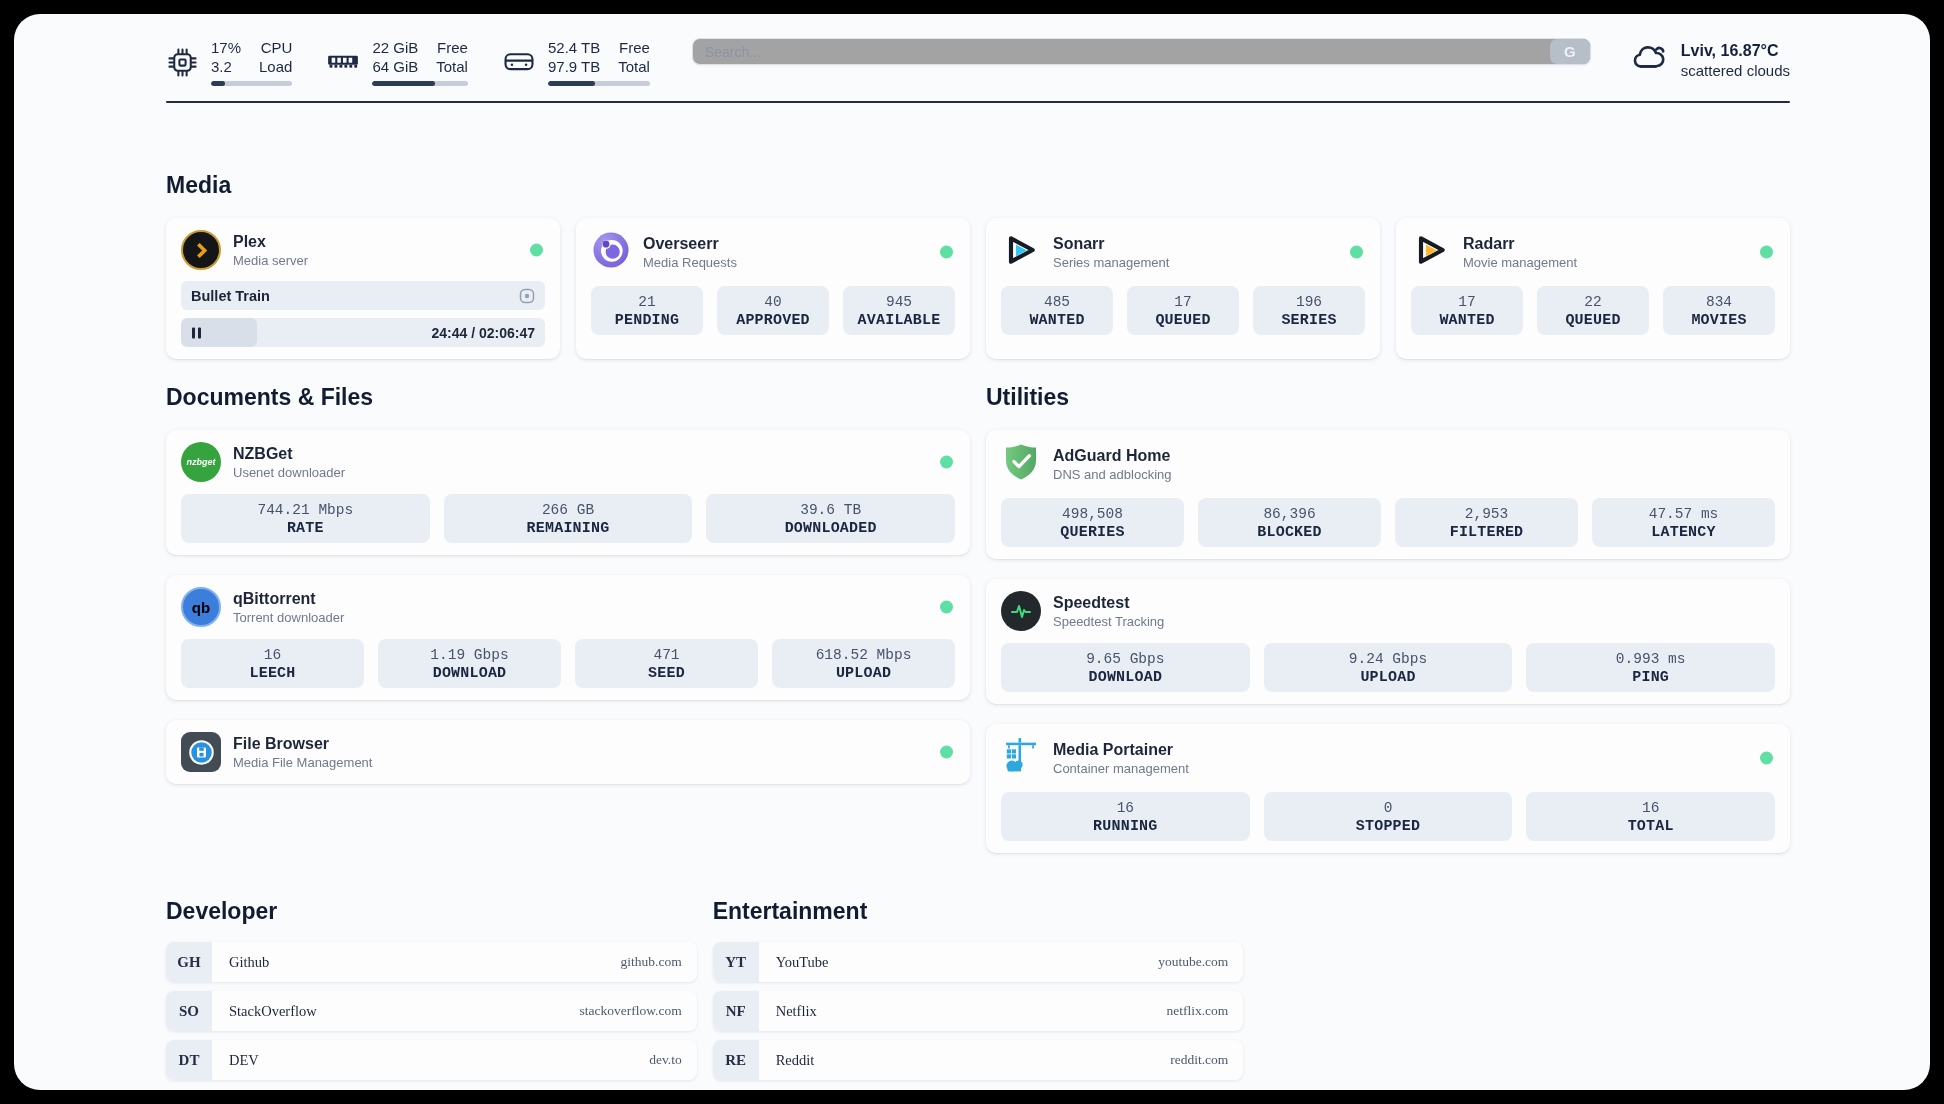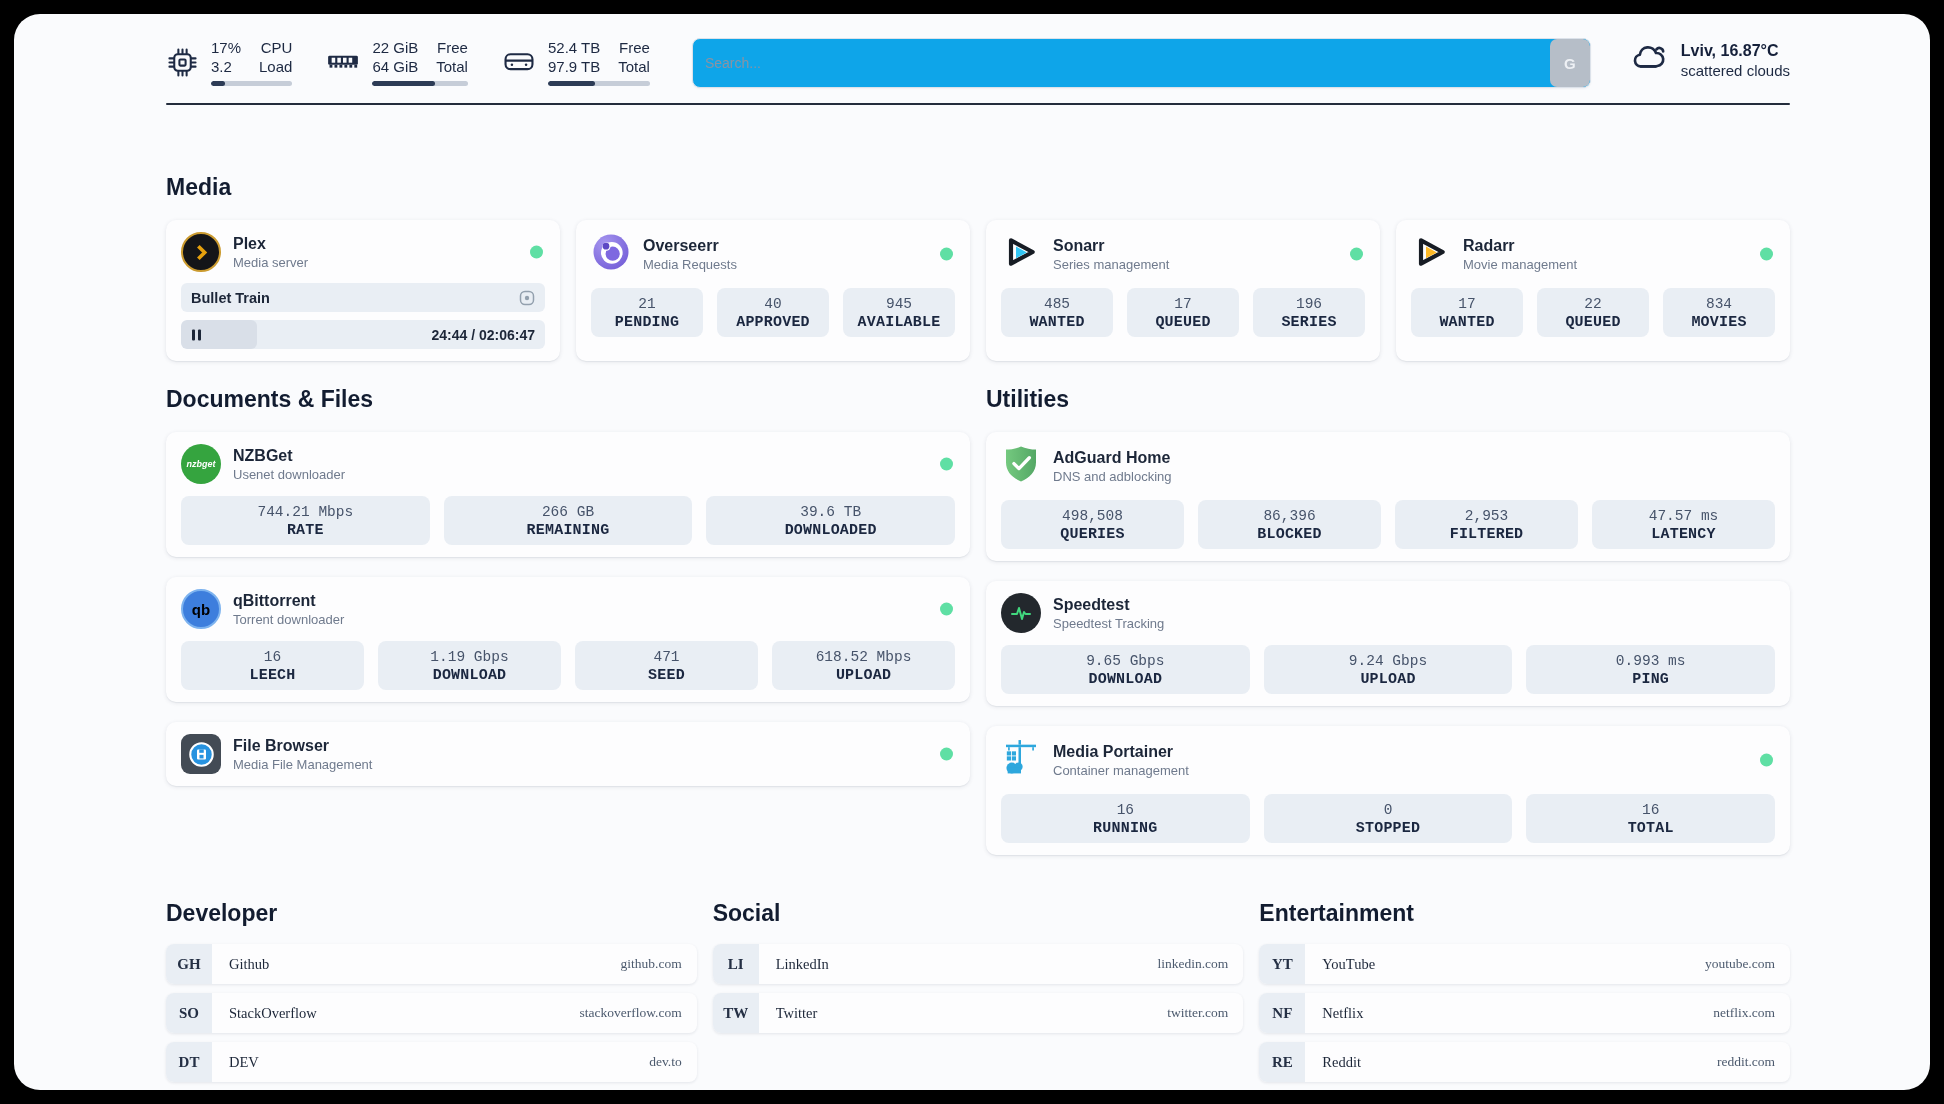--- a/index.html
+++ b/index.html
@@ -11,21 +11,21 @@
   .topbar { display:flex; align-items:flex-start; }
   .hw-stats { display:flex; gap:34px; align-items:center; }
   .hw-stat { display:flex; gap:12px; align-items:center; }
   .hw-icon { display:flex; align-items:center; }
   .hw-rows { display:flex; justify-content:space-between; gap:18px; }
   .hw-col div { font-size:15px; line-height:19px; color:#1d2942; font-weight:500; white-space:nowrap; }
   .hw-labels { text-align:right; }
   .hw-bar { margin-top:5px; height:5px; border-radius:3px; background:#c6cdd8; overflow:hidden; }
   .hw-fill { height:100%; border-radius:3px; background:#2d3c56; }
 
-  .searchbox { flex:1; margin:0 38px 0 42px; height:50px; display:flex; background:#0ea5e9;
+  .searchbox { flex:1; margin:0 38px 0 42px; height:27px; display:flex; background:#a3a3a3;
                border:1px solid #dce2ea; border-radius:8px; overflow:hidden;
                box-shadow:0 1px 2px rgba(25,39,68,.05); }
   .searchbox input { flex:1; border:none; outline:none; padding:0 12px; font-size:14px; color:#2a3650;
                      font-family:inherit; background:transparent; }
   .searchbox input::placeholder { color:#8a93a3; }
   .gbtn { width:40px; border:none; background:#b6bec8; color:#eef1f5; font-size:15px; font-weight:600;
           border-radius:7px; margin:0; cursor:pointer; font-family:inherit; }
 
   .weather { display:flex; gap:12px; align-items:center; cursor:pointer; }
   .weather-temp { font-size:16px; font-weight:600; color:#15203a; line-height:20px; }
@@ -535,35 +535,20 @@
             <span class="bk-url">stackoverflow.com</span>
           </a>
           <a class="bookmark">
             <span class="bk-abbr">DT</span>
             <span class="bk-name">DEV</span>
             <span class="bk-url">dev.to</span>
           </a>
         </div>
       </section>
       <section class="link-col">
-        <h2 class="sec-title">Social</h2>
-        <div class="link-list">
-          <a class="bookmark">
-            <span class="bk-abbr">LI</span>
-            <span class="bk-name">LinkedIn</span>
-            <span class="bk-url">linkedin.com</span>
-          </a>
-          <a class="bookmark">
-            <span class="bk-abbr">TW</span>
-            <span class="bk-name">Twitter</span>
-            <span class="bk-url">twitter.com</span>
-          </a>
-        </div>
-      </section>
-      <section class="link-col">
         <h2 class="sec-title">Entertainment</h2>
         <div class="link-list">
           <a class="bookmark">
             <span class="bk-abbr">YT</span>
             <span class="bk-name">YouTube</span>
             <span class="bk-url">youtube.com</span>
           </a>
           <a class="bookmark">
             <span class="bk-abbr">NF</span>
             <span class="bk-name">Netflix</span>

